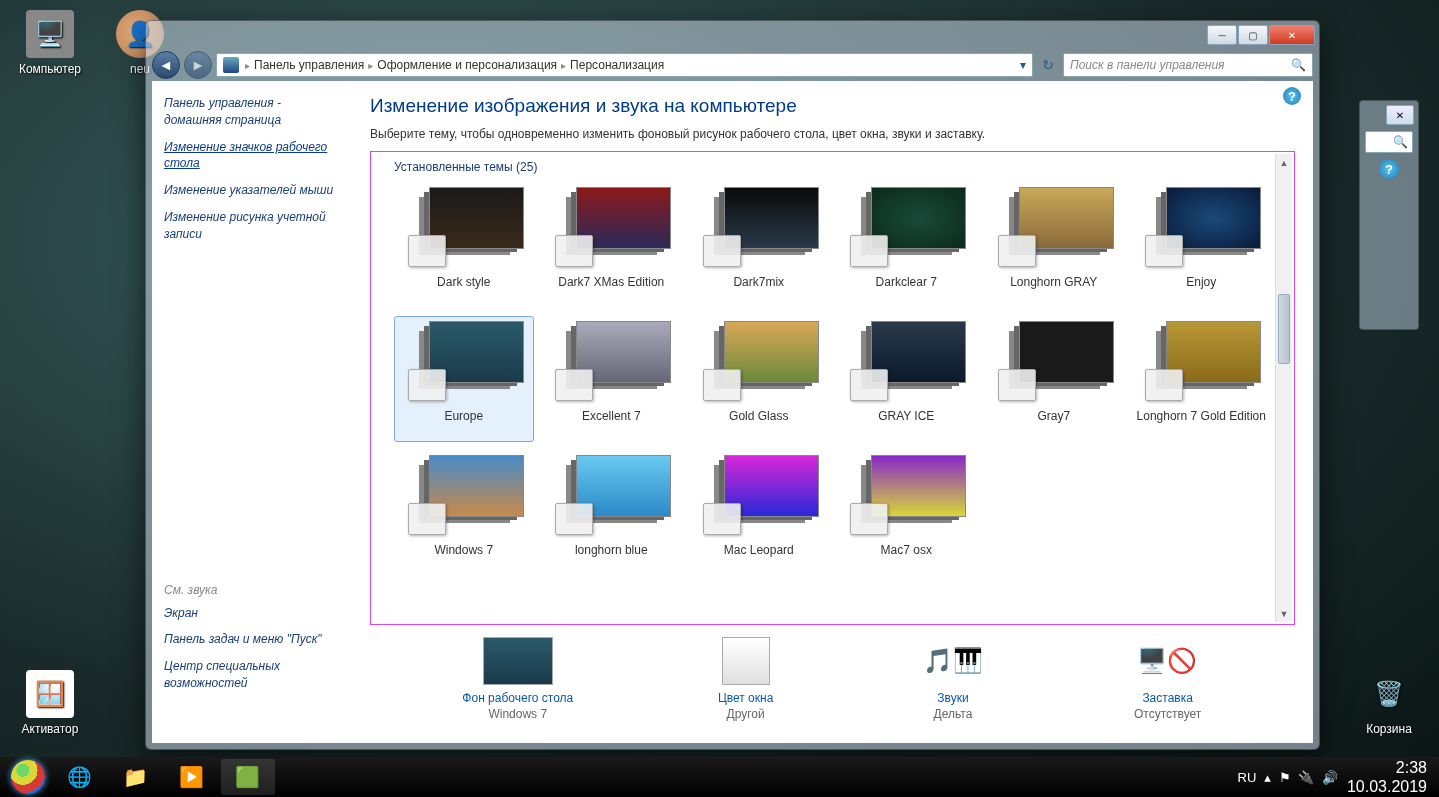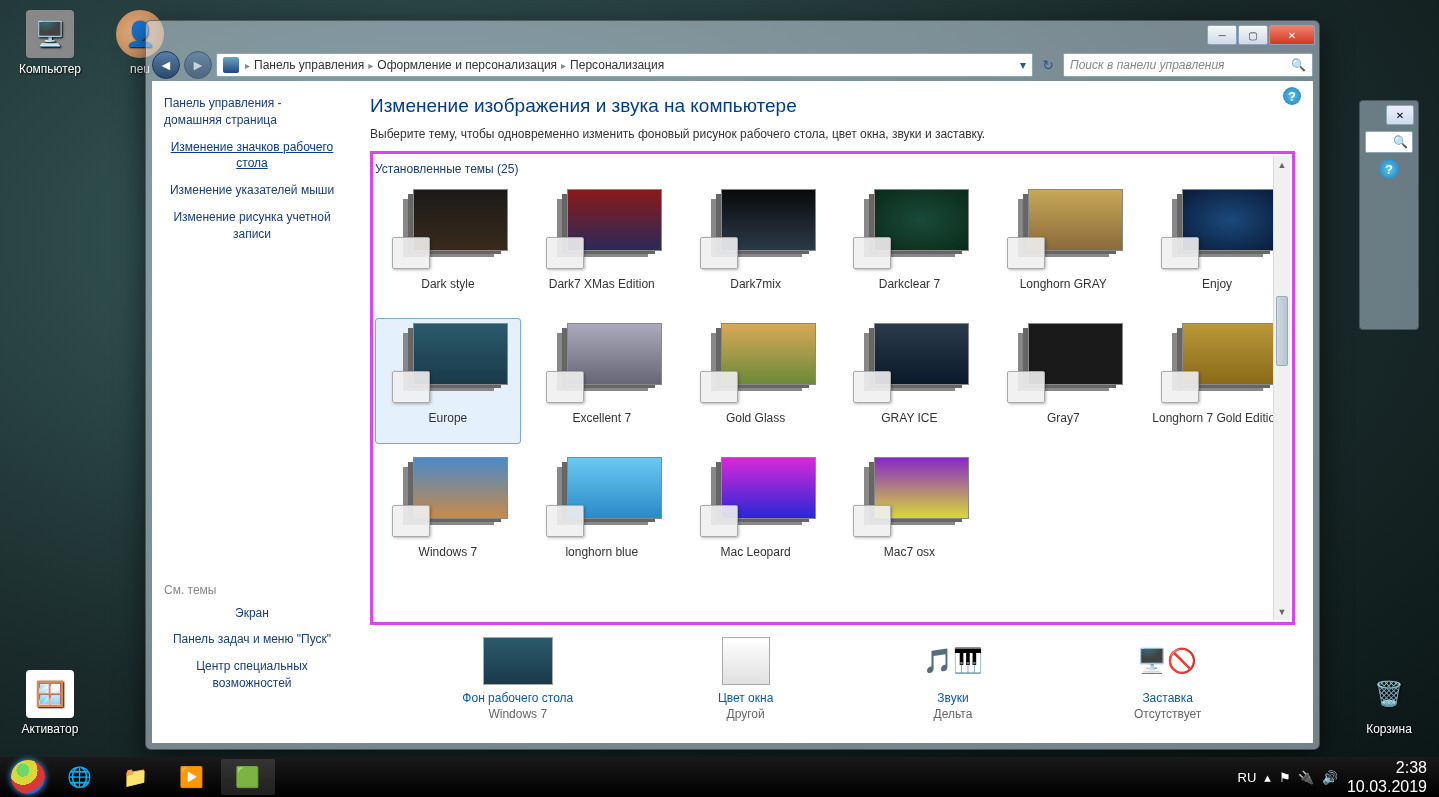--- a/index.html
+++ b/index.html
@@ -39,33 +39,33 @@
 .nav-arrow { width: 28px; height: 28px; border-radius: 50%; background: linear-gradient(#5a7da8,#2a4a6a); border:1px solid #1a3a5a; display:flex;align-items:center;justify-content:center;color:#fff;font-size:14px;cursor:pointer;}
 .breadcrumb { flex: 1; height: 24px; background: #fff; border: 1px solid #8aa; border-radius: 2px; display: flex; align-items: center; padding: 0 6px; font-size: 12px; color:#333; gap:4px; }
 .breadcrumb .sep { color:#888; font-size:10px; }
 .breadcrumb .crumb { cursor:pointer; }
 .bc-icon { width:16px;height:16px;background:linear-gradient(#6ab,#248);border-radius:2px;margin-right:2px;}
 .refresh-btn { width:22px;height:22px;display:flex;align-items:center;justify-content:center;color:#2a5a8a;cursor:pointer;font-size:14px;}
 .searchbox { width: 250px; height: 24px; background: #fff; border: 1px solid #8aa; border-radius: 2px; display: flex; align-items: center; padding: 0 6px; font-size: 12px; color:#888; justify-content:space-between;}
 
 
 .window-body { position:absolute; top:60px; left:6px; right:6px; bottom:6px; background:#fff; display:flex; }
-.sidebar { width: 200px; padding: 14px 12px; font-size: 12px; }
+.sidebar { width: 200px; padding: 14px 12px; font-size: 12px; font-style: italic; }
 .sidebar .sb-header { color:#1a3e75; margin-bottom:10px; line-height:1.4; cursor:pointer;}
-.sidebar .sb-link { color:#1a3e75; margin-bottom:10px; line-height:1.4; cursor:pointer; display:block;text-align:center;}
+.sidebar .sb-link { color:#1a3e75; margin-bottom:10px; line-height:1.4; cursor:pointer; display:block;}
 .sidebar .sb-link.active { text-decoration: underline; color:#0b3a8a; }
 .sidebar .seealso { margin-top: 340px; }
 .sidebar .seealso .sa-title { color:#888; margin-bottom:8px; }
 
 .main { flex:1; padding: 14px 18px; position:relative; display:flex; flex-direction:column; }
 .main h1 { color:#003d86; font-size: 19px; font-weight:400; margin-bottom: 10px; }
 .main .subtitle { font-size: 12px; color:#333; margin-bottom: 10px; }
 .help-icon { position:absolute; top:6px; right:12px; width:18px;height:18px;border-radius:50%;background:radial-gradient(#5bc5f0,#1a7ab8);color:#fff;font-size:13px;font-weight:bold;display:flex;align-items:center;justify-content:center;cursor:pointer;}
 
-.themes-panel { border:3px solid #d946ef; flex:1; padding: 8px 2px; overflow:hidden; position:relative;}
+.themes-panel { border:1px solid #d946ef; flex:1; padding: 8px 23px; overflow:hidden; position:relative;}
 .themes-header { color:#1a3e75; font-size:12px; margin-bottom:8px; }
 .themes-grid { display:grid; grid-template-columns: repeat(6, 1fr); gap: 8px 8px; }
 .theme-item { text-align:center; font-size:12px; color:#333; cursor:pointer; padding:4px; border:1px solid transparent; border-radius:3px;}
 .theme-item.selected { background:#e4f0fb; border:1px solid #7da8d8; }
 .theme-thumb { width: 120px; height: 82px; margin:0 auto 6px; position:relative; }
 .theme-thumb .wall { position:absolute; right:0; top:0; width:95px; height:62px; background:#444; border:1px solid #888; box-shadow: -6px 4px 0 -1px #666, -12px 8px 0 -2px #888;}
 .theme-thumb .mini { position:absolute; left:4px; bottom:2px; width:38px; height:32px; background:rgba(240,240,240,0.9); border:1px solid #aaa; border-radius:2px; box-shadow:1px 1px 3px rgba(0,0,0,0.3);}
 .theme-label { line-height:1.2; min-height:28px; display:flex; align-items:flex-start; justify-content:center;}
 
 
@@ -169,21 +169,21 @@
   </div>
 
   <div class="window-body">
     <div class="sidebar">
       <div class="sb-header">Панель управления - домашняя страница</div>
       <a class="sb-link active">Изменение значков рабочего стола</a>
       <a class="sb-link">Изменение указателей мыши</a>
       <a class="sb-link">Изменение рисунка учетной записи</a>
 
       <div class="seealso">
-        <div class="sa-title">См. темы</div>
+        <div class="sa-title">См. звука</div>
         <a class="sb-link">Экран</a>
         <a class="sb-link">Панель задач и меню "Пуск"</a>
         <a class="sb-link">Центр специальных возможностей</a>
       </div>
     </div>
 
     <div class="main">
       <div class="help-icon">?</div>
       <h1>Изменение изображения и звука на компьютере</h1>
       <div class="subtitle">Выберите тему, чтобы одновременно изменить фоновый рисунок рабочего стола, цвет окна, звуки и заставку.</div>

